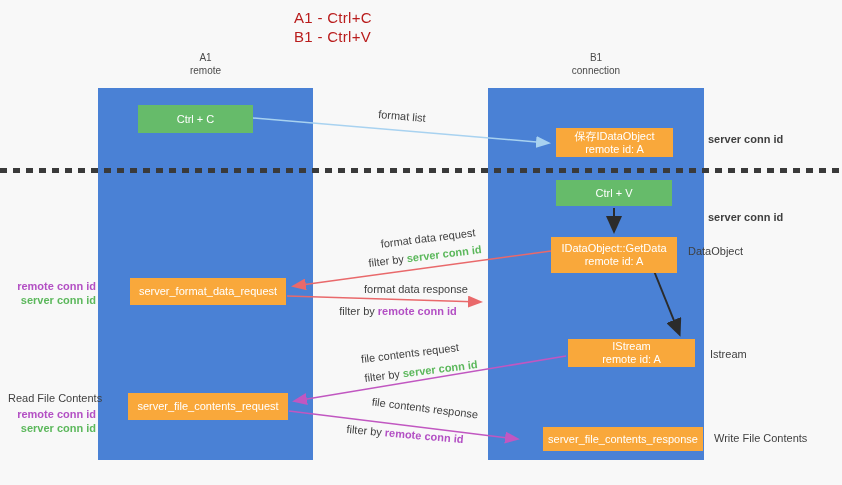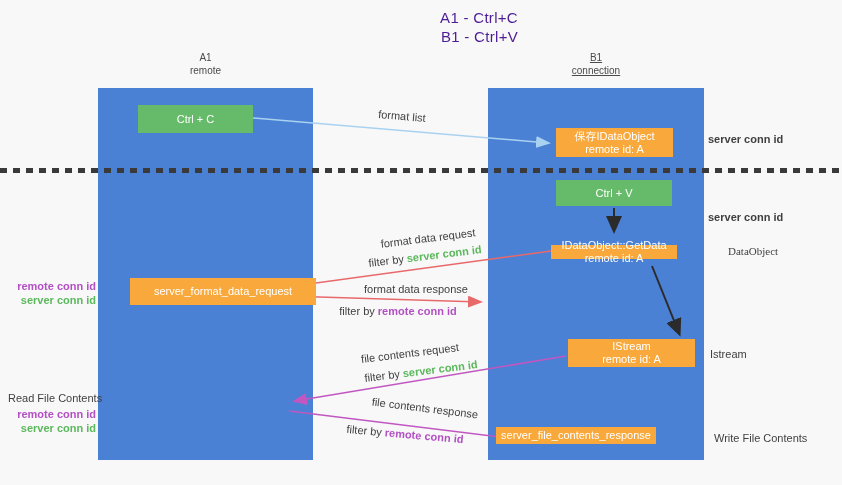--- a/index.html
+++ b/index.html
@@ -4,22 +4,22 @@
 <style>
   html,body{margin:0;padding:0;background:#f8f8f8;}
   #stage{
     position:relative;width:842px;height:485px;overflow:hidden;
     background:#f8f8f8;
     font-family:"Liberation Sans", sans-serif;
     color:#3d3d3d;
   }
   .abs{position:absolute;}
   .title{
-    left:318px;top:8px;width:200px;text-align:right;
-    font-size:15px;line-height:19px;color:#4c1d95;letter-spacing:.3px;
+    left:294px;top:8px;width:200px;text-align:left;
+    font-size:15px;line-height:19px;color:#b91c1c;letter-spacing:.3px;
   }
   .lane{
     background:#4a81d5;top:88px;height:372px;
   }
   .lane-header{
     top:51px;text-align:center;font-size:10px;line-height:13px;color:#4b4b4b;
   }
   .node{
     display:flex;flex-direction:column;align-items:center;justify-content:center;
     color:#ffffff;font-size:11px;line-height:13px;text-align:center;
@@ -48,21 +48,21 @@
 
   <div class="abs title">
     <div>A1 - Ctrl+C</div>
     <div>B1 - Ctrl+V</div>
   </div>
 
   <div class="abs lane-header" style="left:98px;width:215px;">
     <div>A1</div>
     <div>remote</div>
   </div>
-  <div class="abs lane-header" style="left:488px;width:216px;text-decoration:underline;">
+  <div class="abs lane-header" style="left:488px;width:216px;">
     <div>B1</div>
     <div>connection</div>
   </div>
 
   <div class="abs lane" style="left:98px;width:215px;"></div>
   <div class="abs lane" style="left:488px;width:216px;"></div>
 
   <div class="abs dotted-line"></div>
 
   <svg class="overlay" width="842" height="485">
@@ -95,37 +95,40 @@
 
   <div class="abs node orange" style="left:556px;top:128px;width:117px;height:29px;">
     <div>保存IDataObject</div>
     <div>remote id: A</div>
   </div>
 
   <div class="abs node green" style="left:556px;top:180px;width:116px;height:26px;">
     <div>Ctrl + V</div>
   </div>
 
-  <div class="abs node orange" style="left:551px;top:245px;width:126px;height:14px;">
+  <div class="abs node orange" style="left:551px;top:237px;width:126px;height:36px;">
     <div>IDataObject::GetData</div>
     <div>remote id: A</div>
   </div>
 
-  <div class="abs node orange" style="left:130px;top:278px;width:186px;height:27px;">
+  <div class="abs node orange" style="left:130px;top:278px;width:156px;height:27px;">
     <div>server_format_data_request</div>
   </div>
 
 
   <div class="abs node orange" style="left:568px;top:339px;width:127px;height:28px;">
     <div>IStream</div>
     <div>remote id: A</div>
   </div>
 
+  <div class="abs node orange" style="left:128px;top:393px;width:160px;height:27px;">
+    <div>server_file_contents_request</div>
+  </div>
 
-  <div class="abs node orange" style="left:496px;top:427px;width:160px;height:17px;">
+  <div class="abs node orange" style="left:543px;top:427px;width:160px;height:24px;">
     <div>server_file_contents_response</div>
   </div>
 
   <div class="abs arrow-label rot-dn-sm" style="left:352px;top:110px;width:100px;">format list</div>
 
   <div class="abs arrow-label rot-up" style="left:358px;top:232px;width:140px;">format data request</div>
   <div class="abs arrow-label rot-up" style="left:345px;top:250px;width:160px;">
     <span>filter by</span>
     <span class="green-txt">server conn id</span>
   </div>
@@ -143,21 +146,21 @@
   </div>
 
   <div class="abs arrow-label rot-dn" style="left:355px;top:402px;width:140px;">file contents response</div>
   <div class="abs arrow-label rot-dn-sm" style="left:325px;top:428px;width:160px;">
     <span>filter by</span>
     <span class="purple-txt">remote conn id</span>
   </div>
 
   <div class="abs side-label green-txt" style="left:708px;top:133px;">server conn id</div>
   <div class="abs side-label green-txt" style="left:708px;top:211px;">server conn id</div>
-  <div class="abs side-label" style="left:728px;top:245px;font-family:Liberation Serif, serif;">DataObject</div>
+  <div class="abs side-label" style="left:688px;top:245px;">DataObject</div>
   <div class="abs side-label" style="left:710px;top:348px;">Istream</div>
   <div class="abs side-label" style="left:714px;top:432px;text-align:center;">Write File Contents</div>
 
   <div class="abs side-stack" style="left:0;top:279px;width:96px;">
     <div class="purple-txt">remote conn id</div>
     <div class="green-txt">server conn id</div>
   </div>
   <div class="abs side-label" style="left:8px;top:392px;">Read File Contents</div>
   <div class="abs side-stack" style="left:0;top:407px;width:96px;">
     <div class="purple-txt">remote conn id</div>

